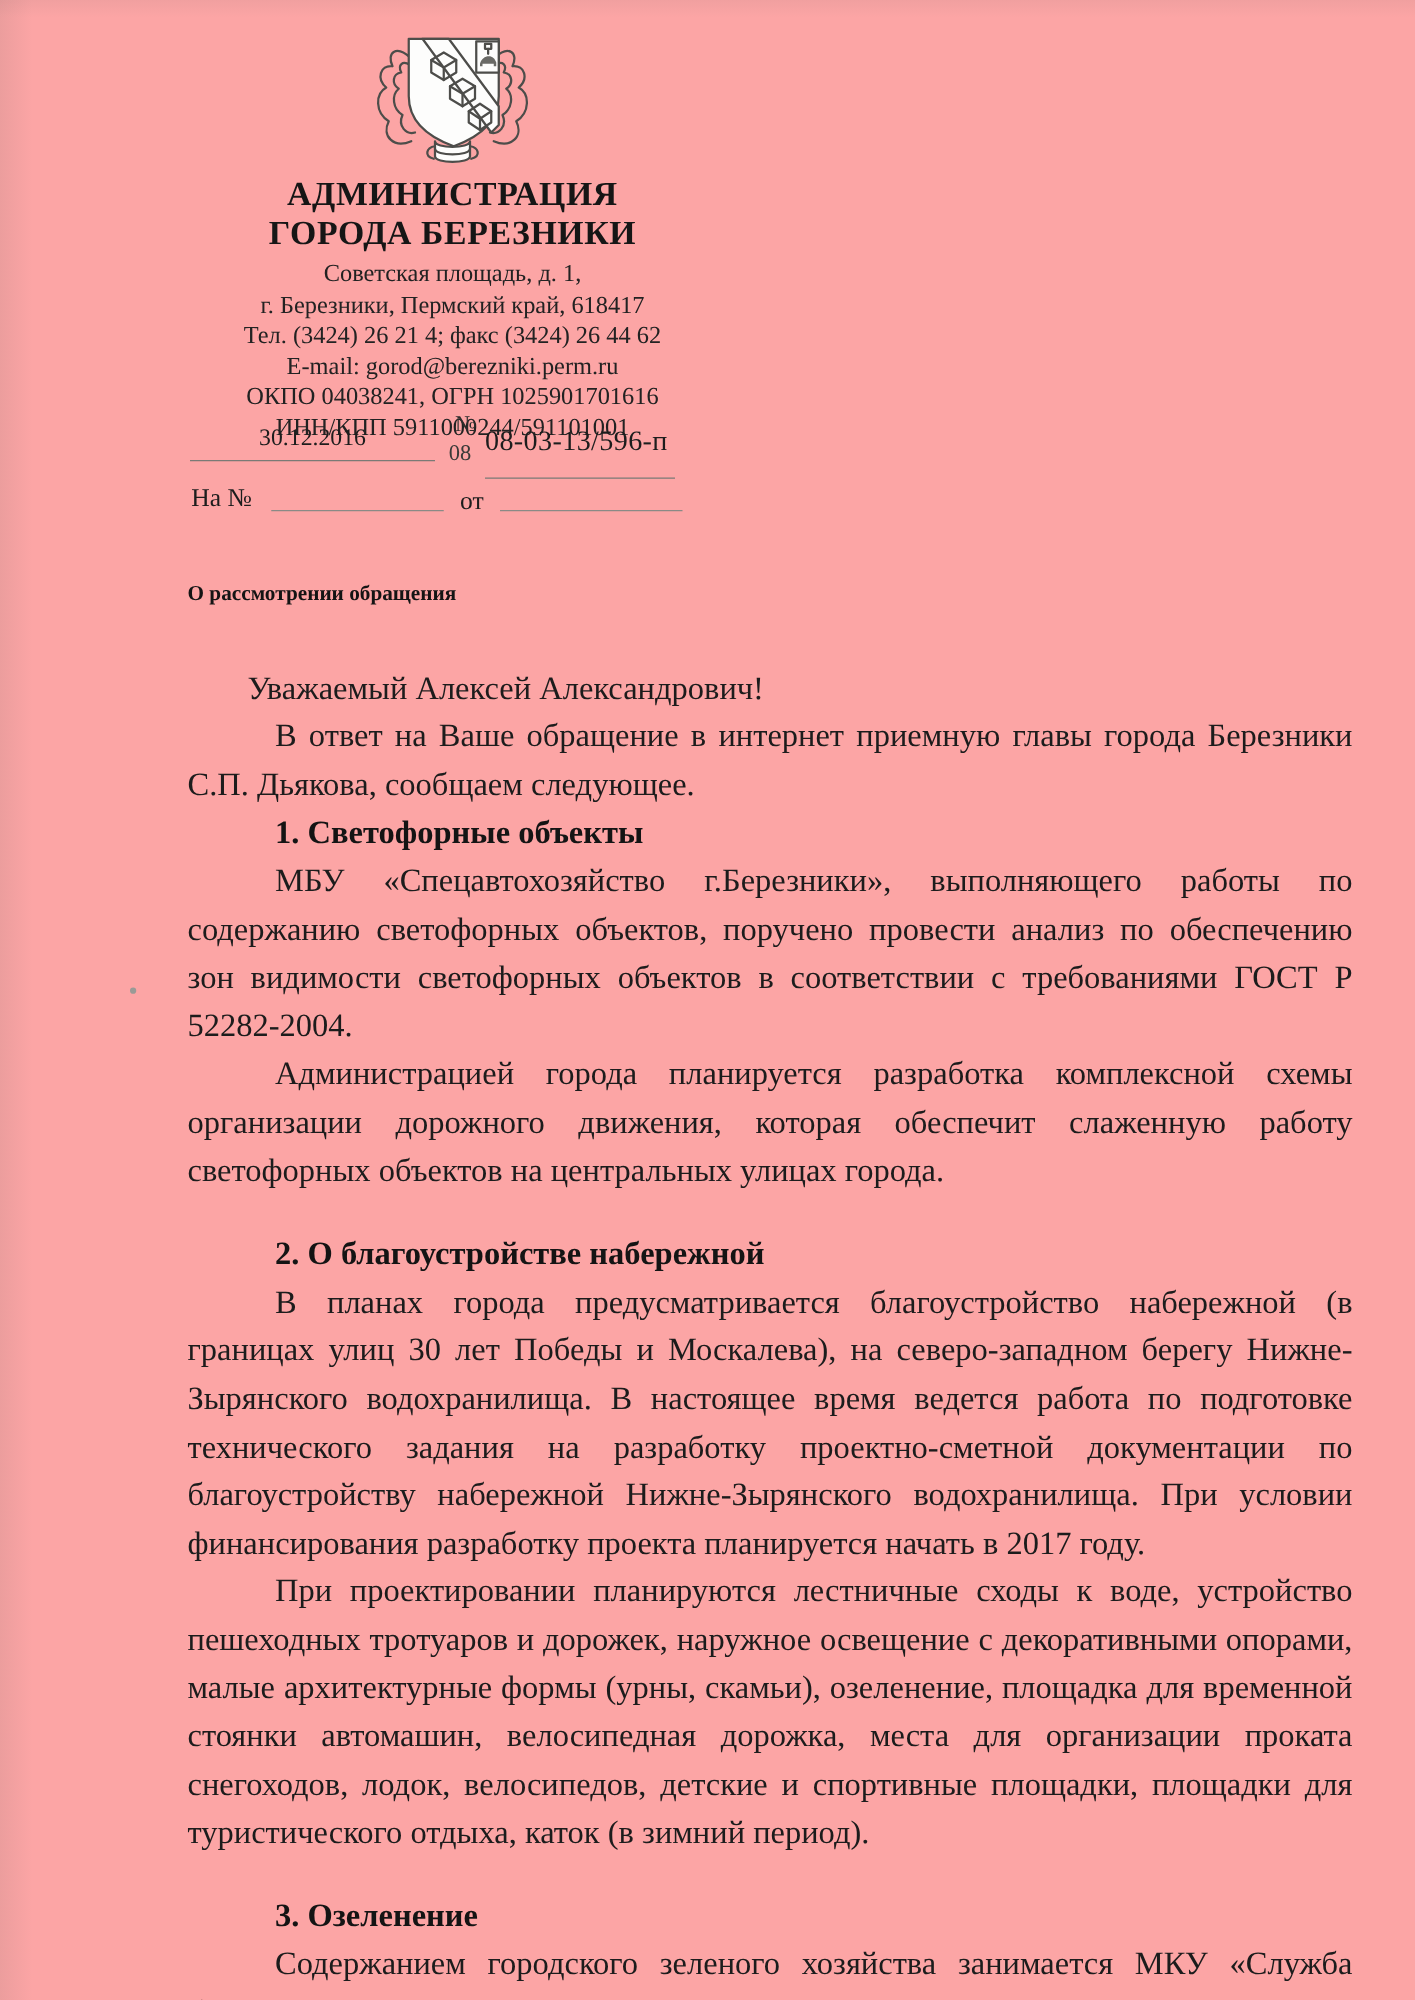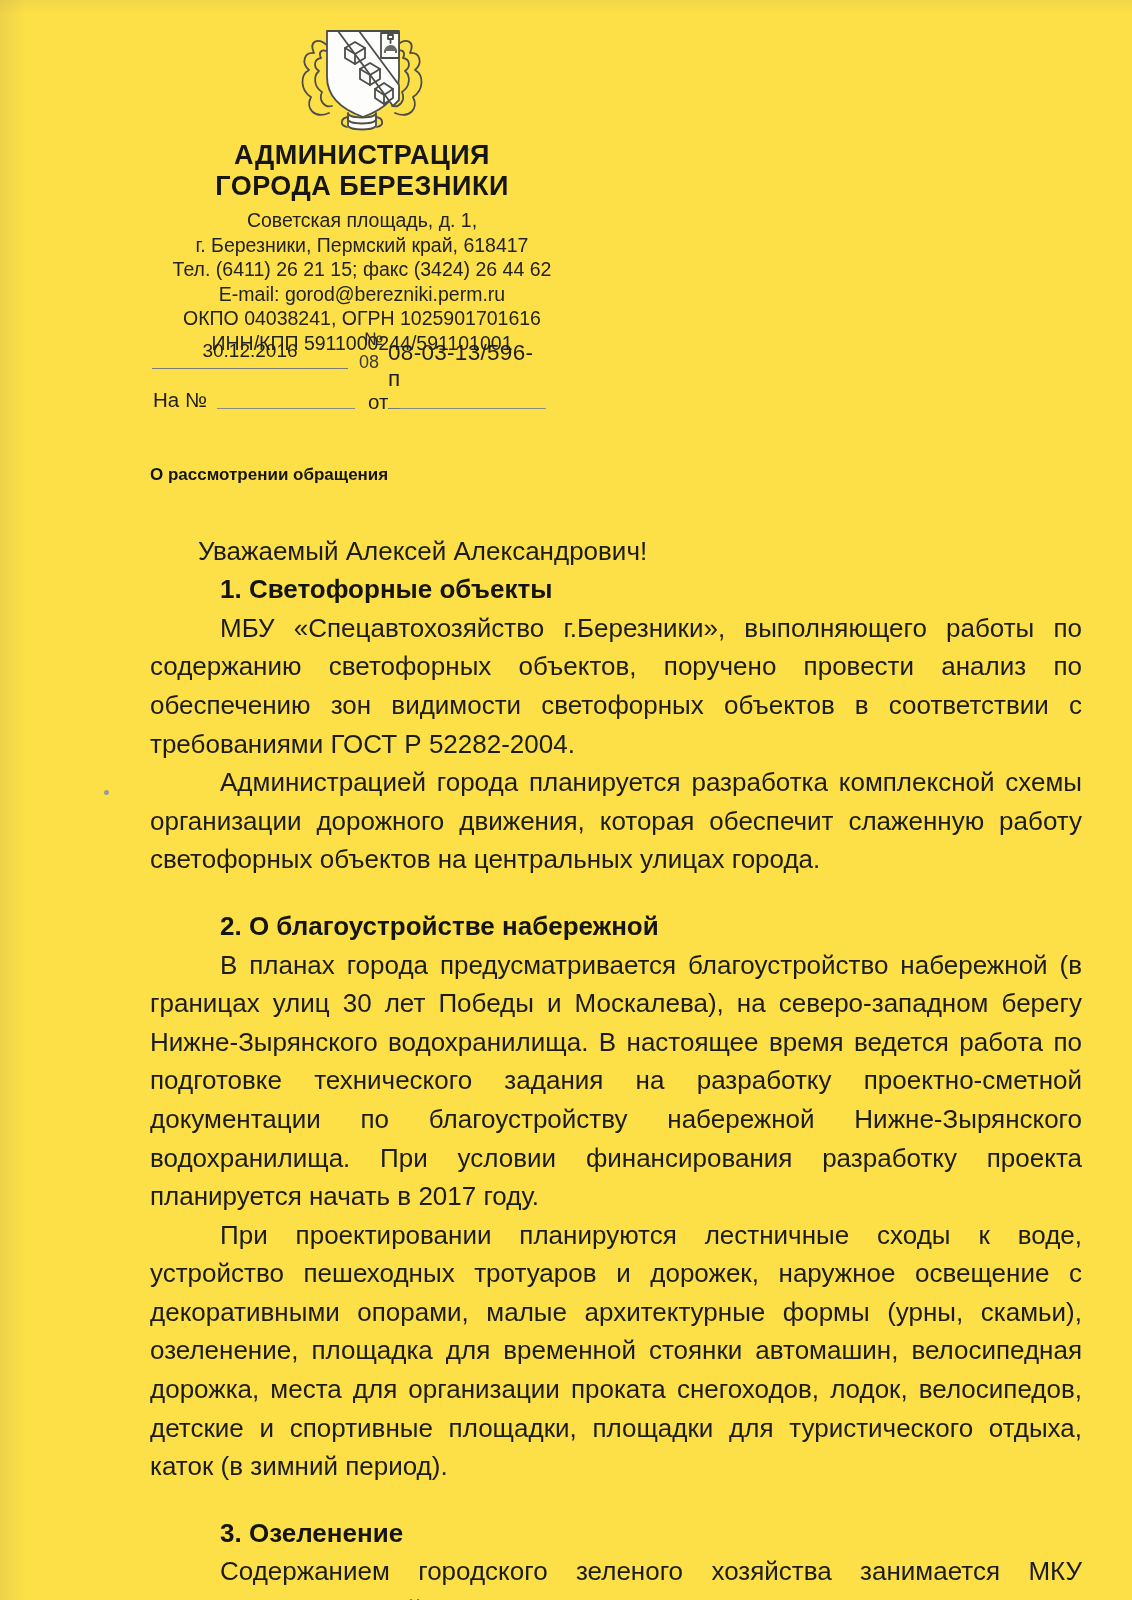--- a/index.html
+++ b/index.html
@@ -1,22 +1,22 @@
 <!DOCTYPE html>
 <html lang="ru"><head>
 <meta charset="utf-8">
 <style>
   html,body{margin:0;padding:0;background:#e8e8e6;}
   .page{
     position:relative;
     width:1132px;height:1600px;
     margin:0 auto;
-    background:#fde047;
+    background:#fca5a5;
     overflow:hidden;
-    font-family:Liberation Sans, sans-serif;
+    font-family:Liberation Serif, serif;
     color:#1d1d1d;
     box-shadow:0 0 6px rgba(0,0,0,.25);
   }
   
   .page::before{
     content:"";position:absolute;left:0;top:0;bottom:0;width:26px;
     background:linear-gradient(to right, rgba(90,90,88,.10), rgba(90,90,88,0));
     pointer-events:none;
   }
   .page::after{
@@ -120,21 +120,21 @@
       <path d="M51,95 C44,96 42,103 50,105"></path>
       <path d="M79,95 C86,96 88,103 80,105"></path>
     </svg>
 
     <div class="org-name">АДМИНИСТРАЦИЯ</div>
     <div class="org-name">ГОРОДА БЕРЕЗНИКИ</div>
 
     <div class="addr-block">
       <div>Советская площадь, д. 1,</div>
       <div>г. Березники, Пермский край, 618417</div>
-      <div>Тел. (6411) 26 21 15; факс (3424) 26 44 62</div>
+      <div>Тел. (3424) 26 21 4; факс (3424) 26 44 62</div>
       <div>E-mail: gorod@berezniki.perm.ru</div>
       <div>ОКПО 04038241, ОГРН 1025901701616</div>
       <div>ИНН/КПП 5911000244/591101001</div>
     </div>
   </div>
 
 
   <div class="ref-date">30.12.2016</div>
   <div class="ref-nosign">№</div>
   <div class="ref-nonote">08</div>
@@ -142,20 +142,21 @@
 
   <div class="ref-na">На №</div>
   <div class="ref-na-line"></div>
   <div class="ref-ot">от</div>
   <div class="ref-ot-line"></div>
 
   <div class="body">
     <div class="subject">О рассмотрении обращения</div>
     <div class="salutation">Уважаемый Алексей Александрович!</div>
 
+    <p class="para">В ответ на Ваше обращение в интернет приемную главы города Березники С.П. Дьякова, сообщаем следующее.</p>
 
     <p class="sec-heading">1. Светофорные объекты</p>
     <p class="para">МБУ «Спецавтохозяйство г.Березники», выполняющего работы по содержанию светофорных объектов, поручено провести анализ по обеспечению зон видимости светофорных объектов в соответствии с требованиями ГОСТ Р 52282-2004.</p>
     <p class="para">Администрацией города планируется разработка комплексной схемы организации дорожного движения, которая обеспечит слаженную работу светофорных объектов на центральных улицах города.</p>
 
     <p class="sec-heading spaced">2. О благоустройстве набережной</p>
     <p class="para">В планах города предусматривается благоустройство набережной (в границах улиц 30 лет Победы и Москалева), на северо-западном берегу Нижне-Зырянского водохранилища. В настоящее время ведется работа по подготовке технического задания на разработку проектно-сметной документации по благоустройству набережной Нижне-Зырянского водохранилища. При условии финансирования разработку проекта планируется начать в 2017 году.</p>
     <p class="para">При проектировании планируются лестничные сходы к воде, устройство пешеходных тротуаров и дорожек, наружное освещение с декоративными опорами, малые архитектурные формы (урны, скамьи), озеленение, площадка для временной стоянки автомашин, велосипедная дорожка, места для организации проката снегоходов, лодок, велосипедов, детские и спортивные площадки, площадки для туристического отдыха, каток (в зимний период).</p>
 
     <p class="sec-heading spaced">3. Озеленение</p>

